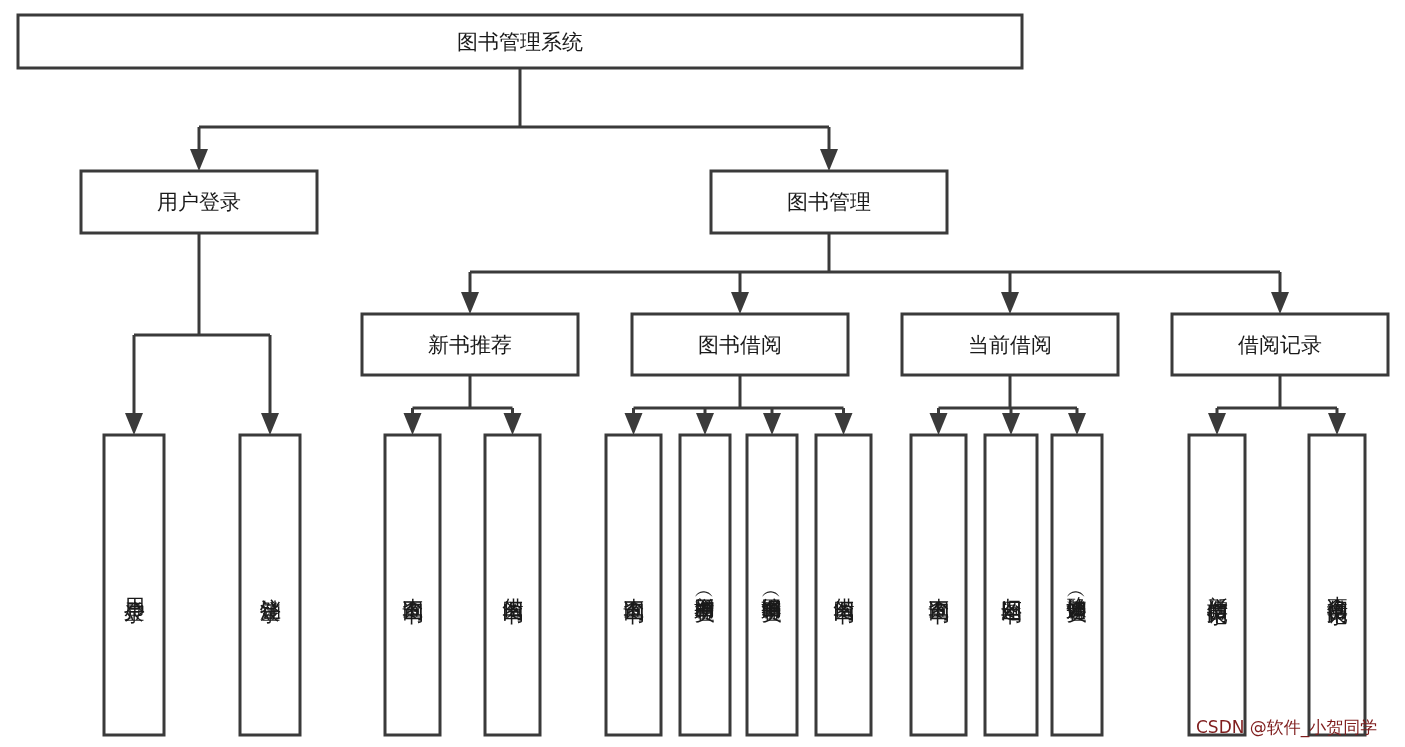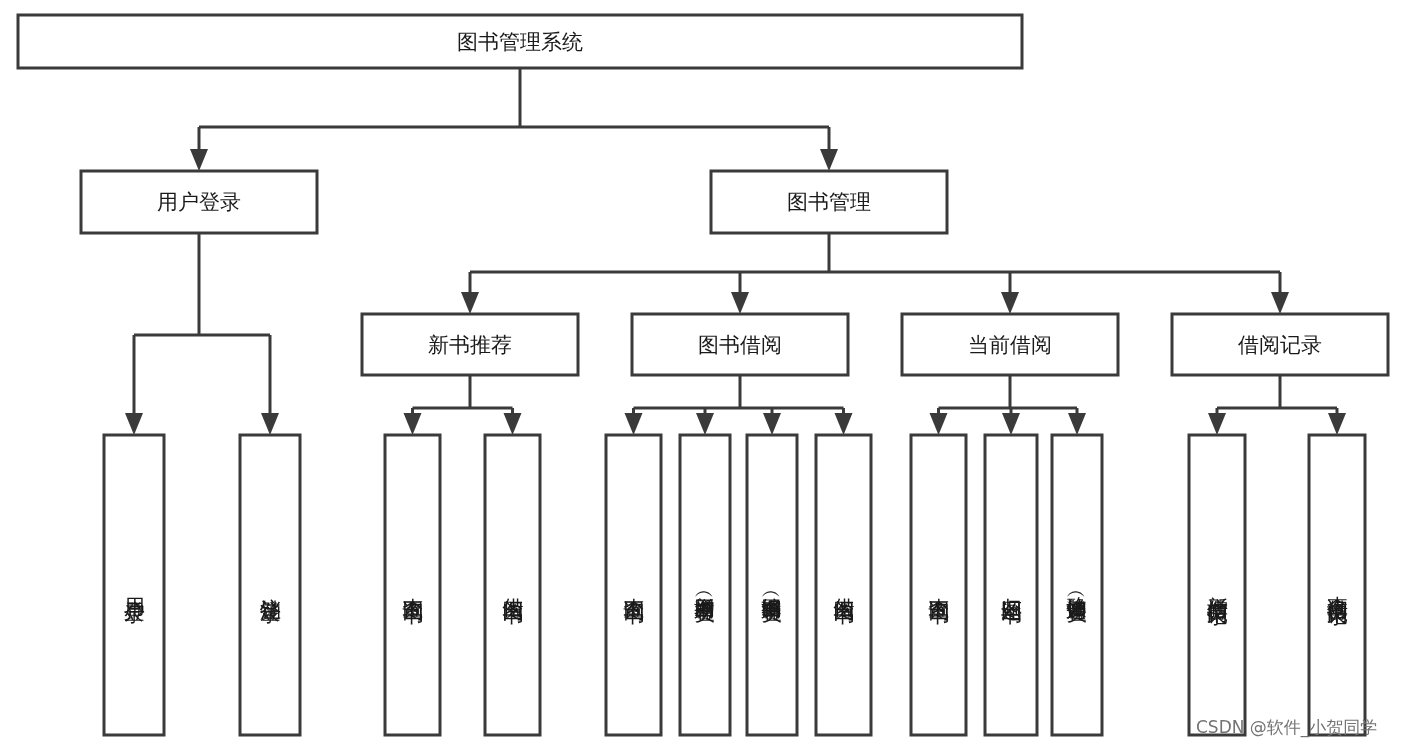--- a/index.html
+++ b/index.html
@@ -62,21 +62,21 @@
     align-items: center;
     justify-content: center;
     white-space: nowrap;
     pointer-events: none;
     user-select: none;
   }
   .watermark {
     position: absolute;
     font-family: "DejaVu Sans", "Liberation Sans", sans-serif;
     font-size: 17px;
-    color: #737373;
+    color: #7f1d1d;
     white-space: nowrap;
     user-select: none;
   }
 </style>
 </head>
 <body>
 
 <div id="diagram-root">
 
   <svg id="flow" viewBox="0 0 1405 747">

